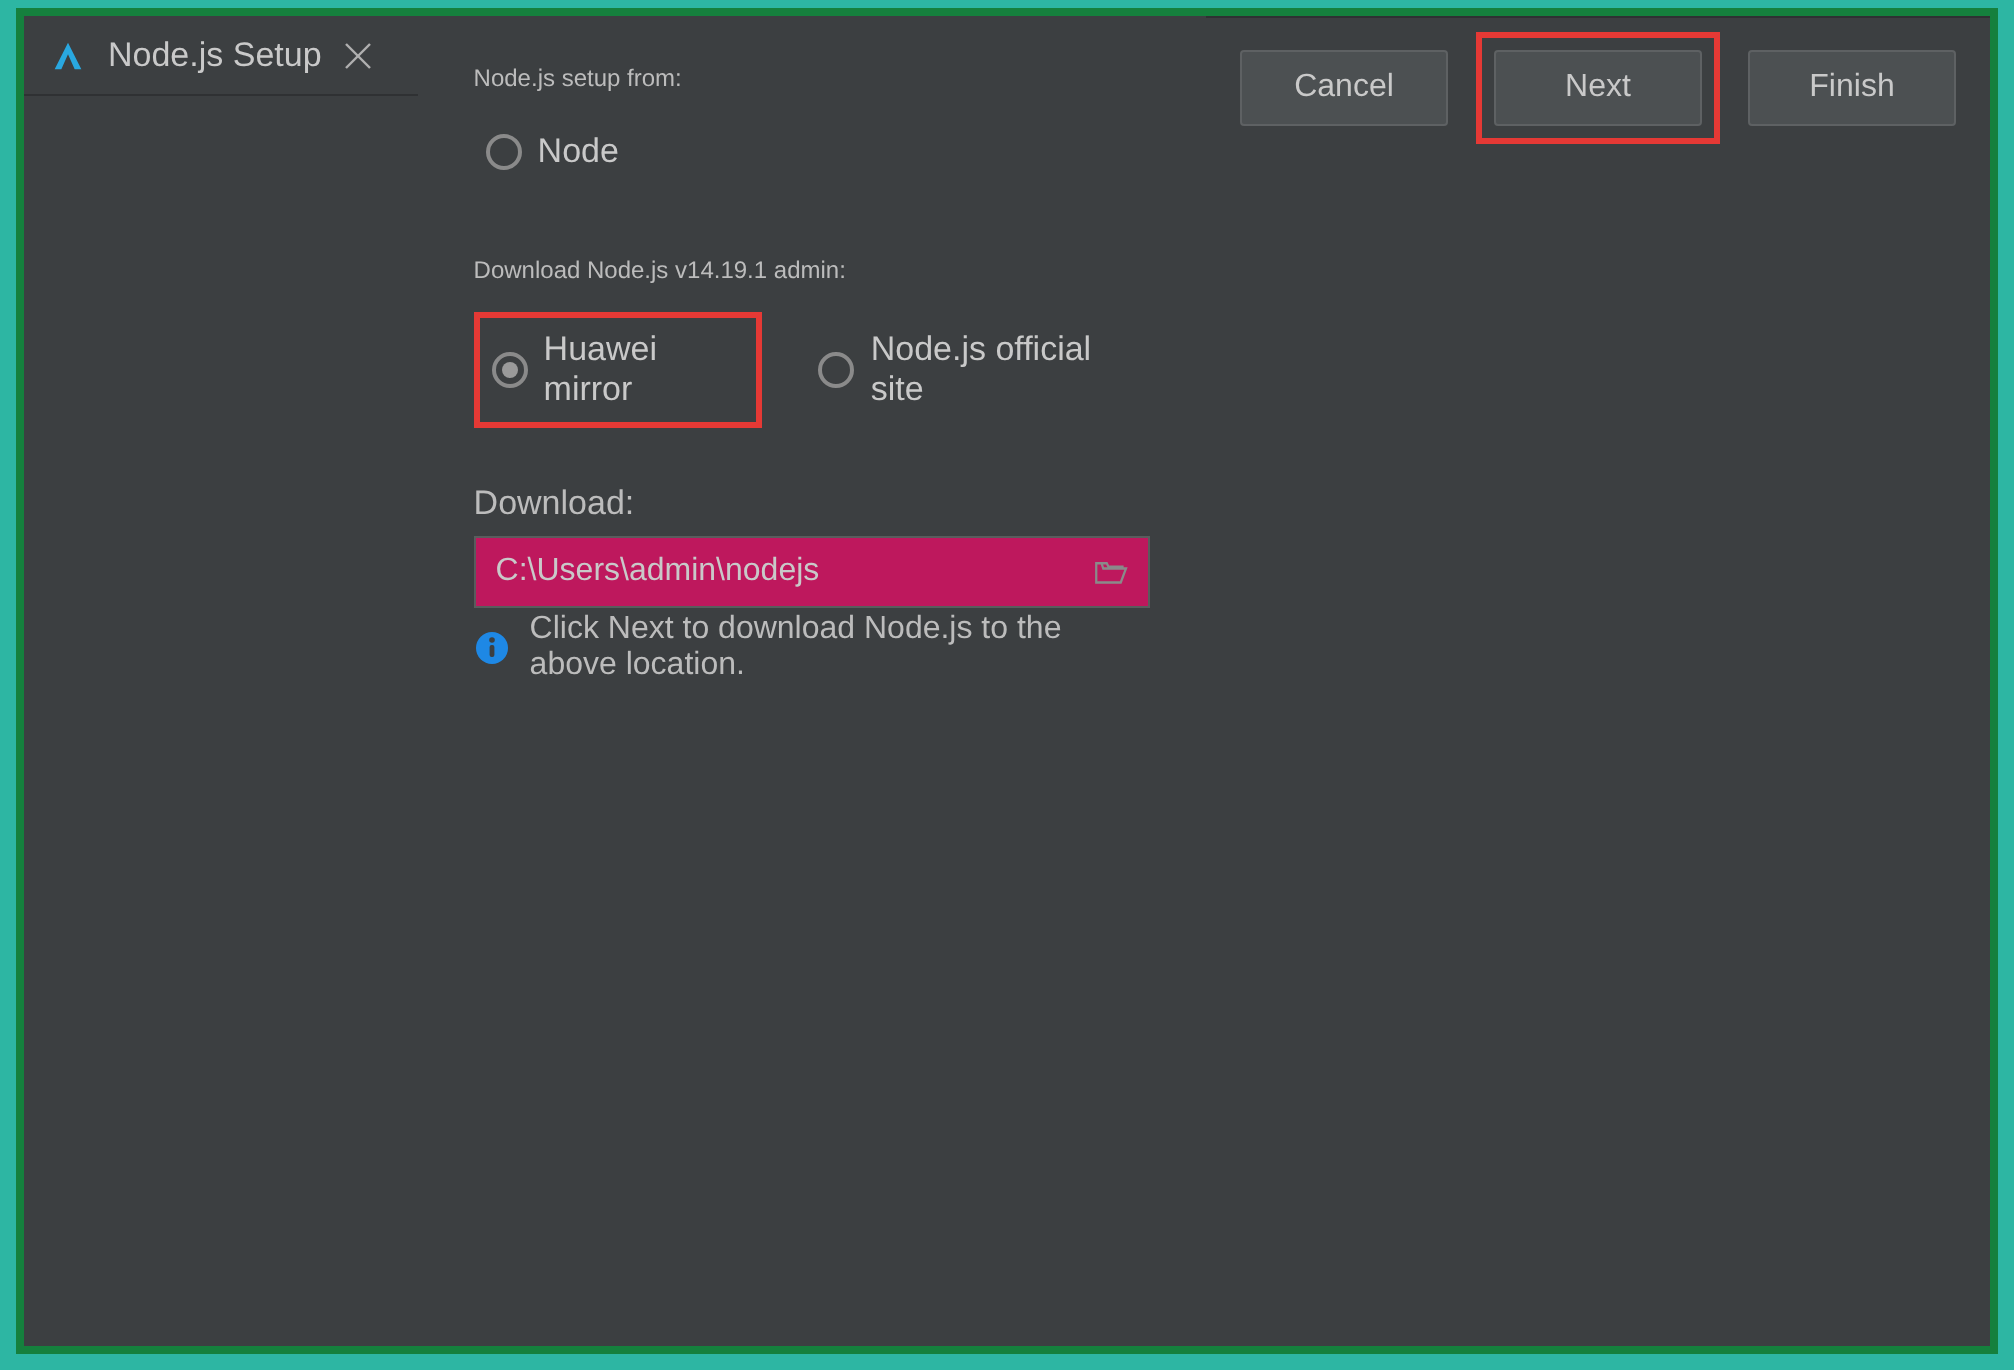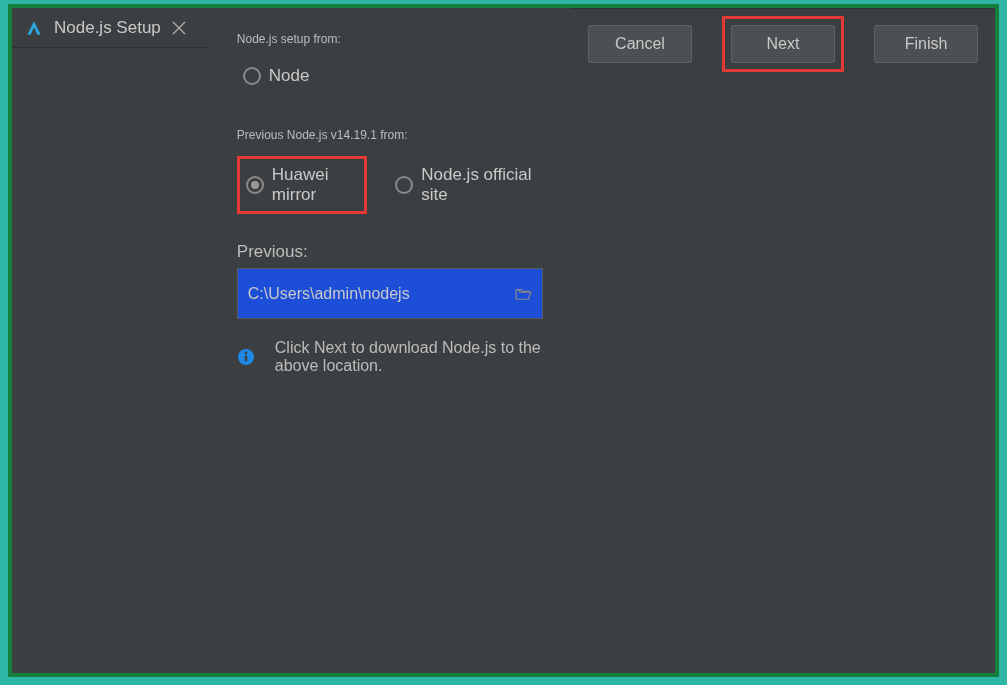--- a/index.html
+++ b/index.html
@@ -111,22 +111,22 @@
     }
     .location-label {
       color: #bcbcbc;
       font-size: 17px;
       margin-bottom: 6px;
     }
     .location-input-row {
       display: flex;
       align-items: stretch;
       border: 1px solid #5a5c5d;
-      background: #1d4ed8;
-      height: 51px;
+      background: #be185d;
+      height: 36px;
     }
     .location-input {
       flex: 1;
       background: transparent;
       border: none;
       color: #c9c9c9;
       font-size: 16px;
       padding: 0 10px;
       outline: none;
     }
@@ -134,39 +134,39 @@
       width: 36px;
       display: flex;
       align-items: center;
       justify-content: center;
       cursor: pointer;
       color: #8a8a8a;
     }
     .info-row {
       display: flex;
       align-items: center;
-      gap: 20px;
-      margin-top: 20px;
+      gap: 10px;
+      margin-top: 2px;
     }
     .info-icon {
       width: 18px;
       height: 18px;
       flex-shrink: 0;
     }
     .info-text {
       color: #bcbcbc;
       font-size: 16px;
     }
     .footer {
       height: 70px;
       border-top: 1px solid #2f3133;
       display: flex;
       align-items: center;
       justify-content: flex-end;
-      gap: 30px;
+      gap: 14px;
       padding: 0 17px;
     }
     .btn {
       min-width: 104px;
       height: 38px;
       background: #4c5052;
       border: 1px solid #5e6163;
       color: #c9c9c9;
       font-size: 16px;
       display: flex;
@@ -209,34 +209,34 @@
   <div class="content">
 
     <div class="section-label">Node.js setup from:</div>
     <div class="radio-row">
       <div class="radio-option">
         <span class="radio-circle"></span>
         <span class="radio-label">Node</span>
       </div>
     </div>
 
-    <div class="section-label">Previous Node.js v14.19.1 from:</div>
+    <div class="section-label">Download Node.js v14.19.1 admin:</div>
     <div class="radio-row2">
       <div class="radio-option highlight-box">
         <span class="radio-circle selected"></span>
         <span class="radio-label">Huawei mirror</span>
       </div>
       <div class="radio-option">
         <span class="radio-circle"></span>
         <span class="radio-label">Node.js official site</span>
       </div>
     </div>
 
     <div class="location-section">
-      <div class="location-label">Previous:</div>
+      <div class="location-label">Download:</div>
       <div class="location-input-row">
         <input class="location-input" type="text" value="C:\Users\admin\nodejs" style="">
         <div class="browse-btn">
           <svg viewBox="0 0 20 16" width="18" height="14">
             <path d="M1 3 L1 14 L15 14 L18 6 L5 6 L4 3 Z M1 3 L7 3 L8 5 L16 5 L16 6" fill="none" stroke="#8a8a8a" stroke-width="1.3"></path>
           </svg>
         </div>
       </div>
       <div class="info-row">
         <span class="info-icon">

